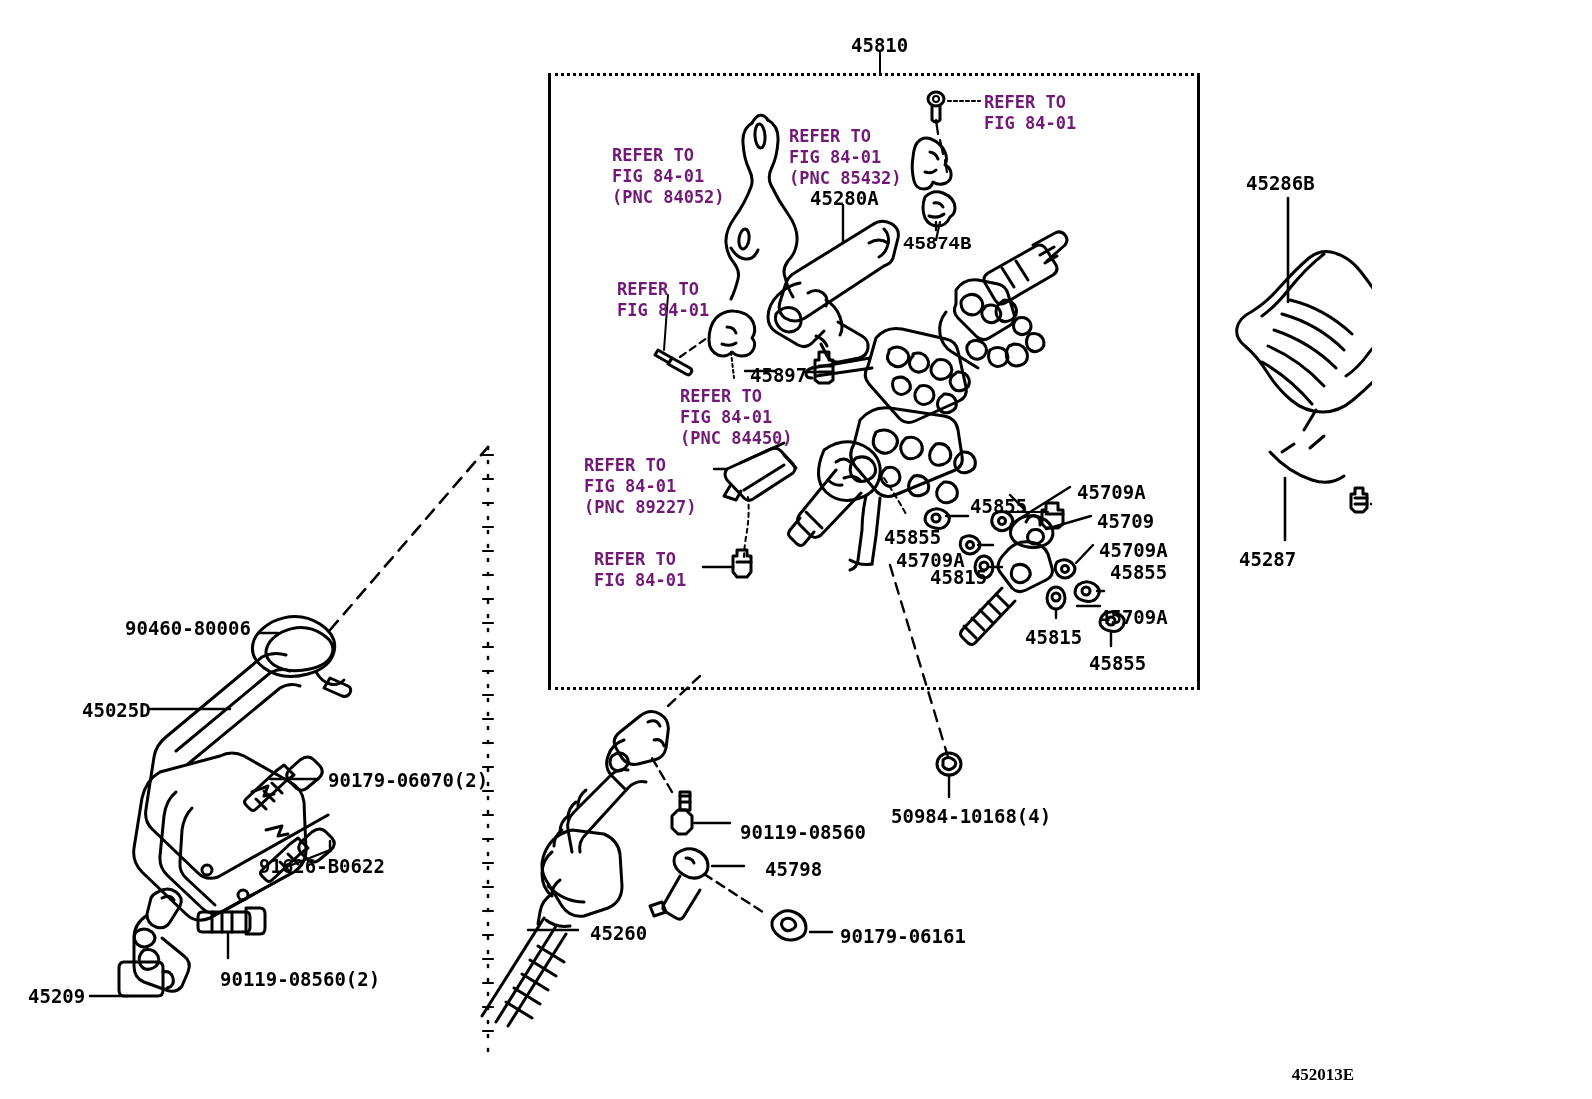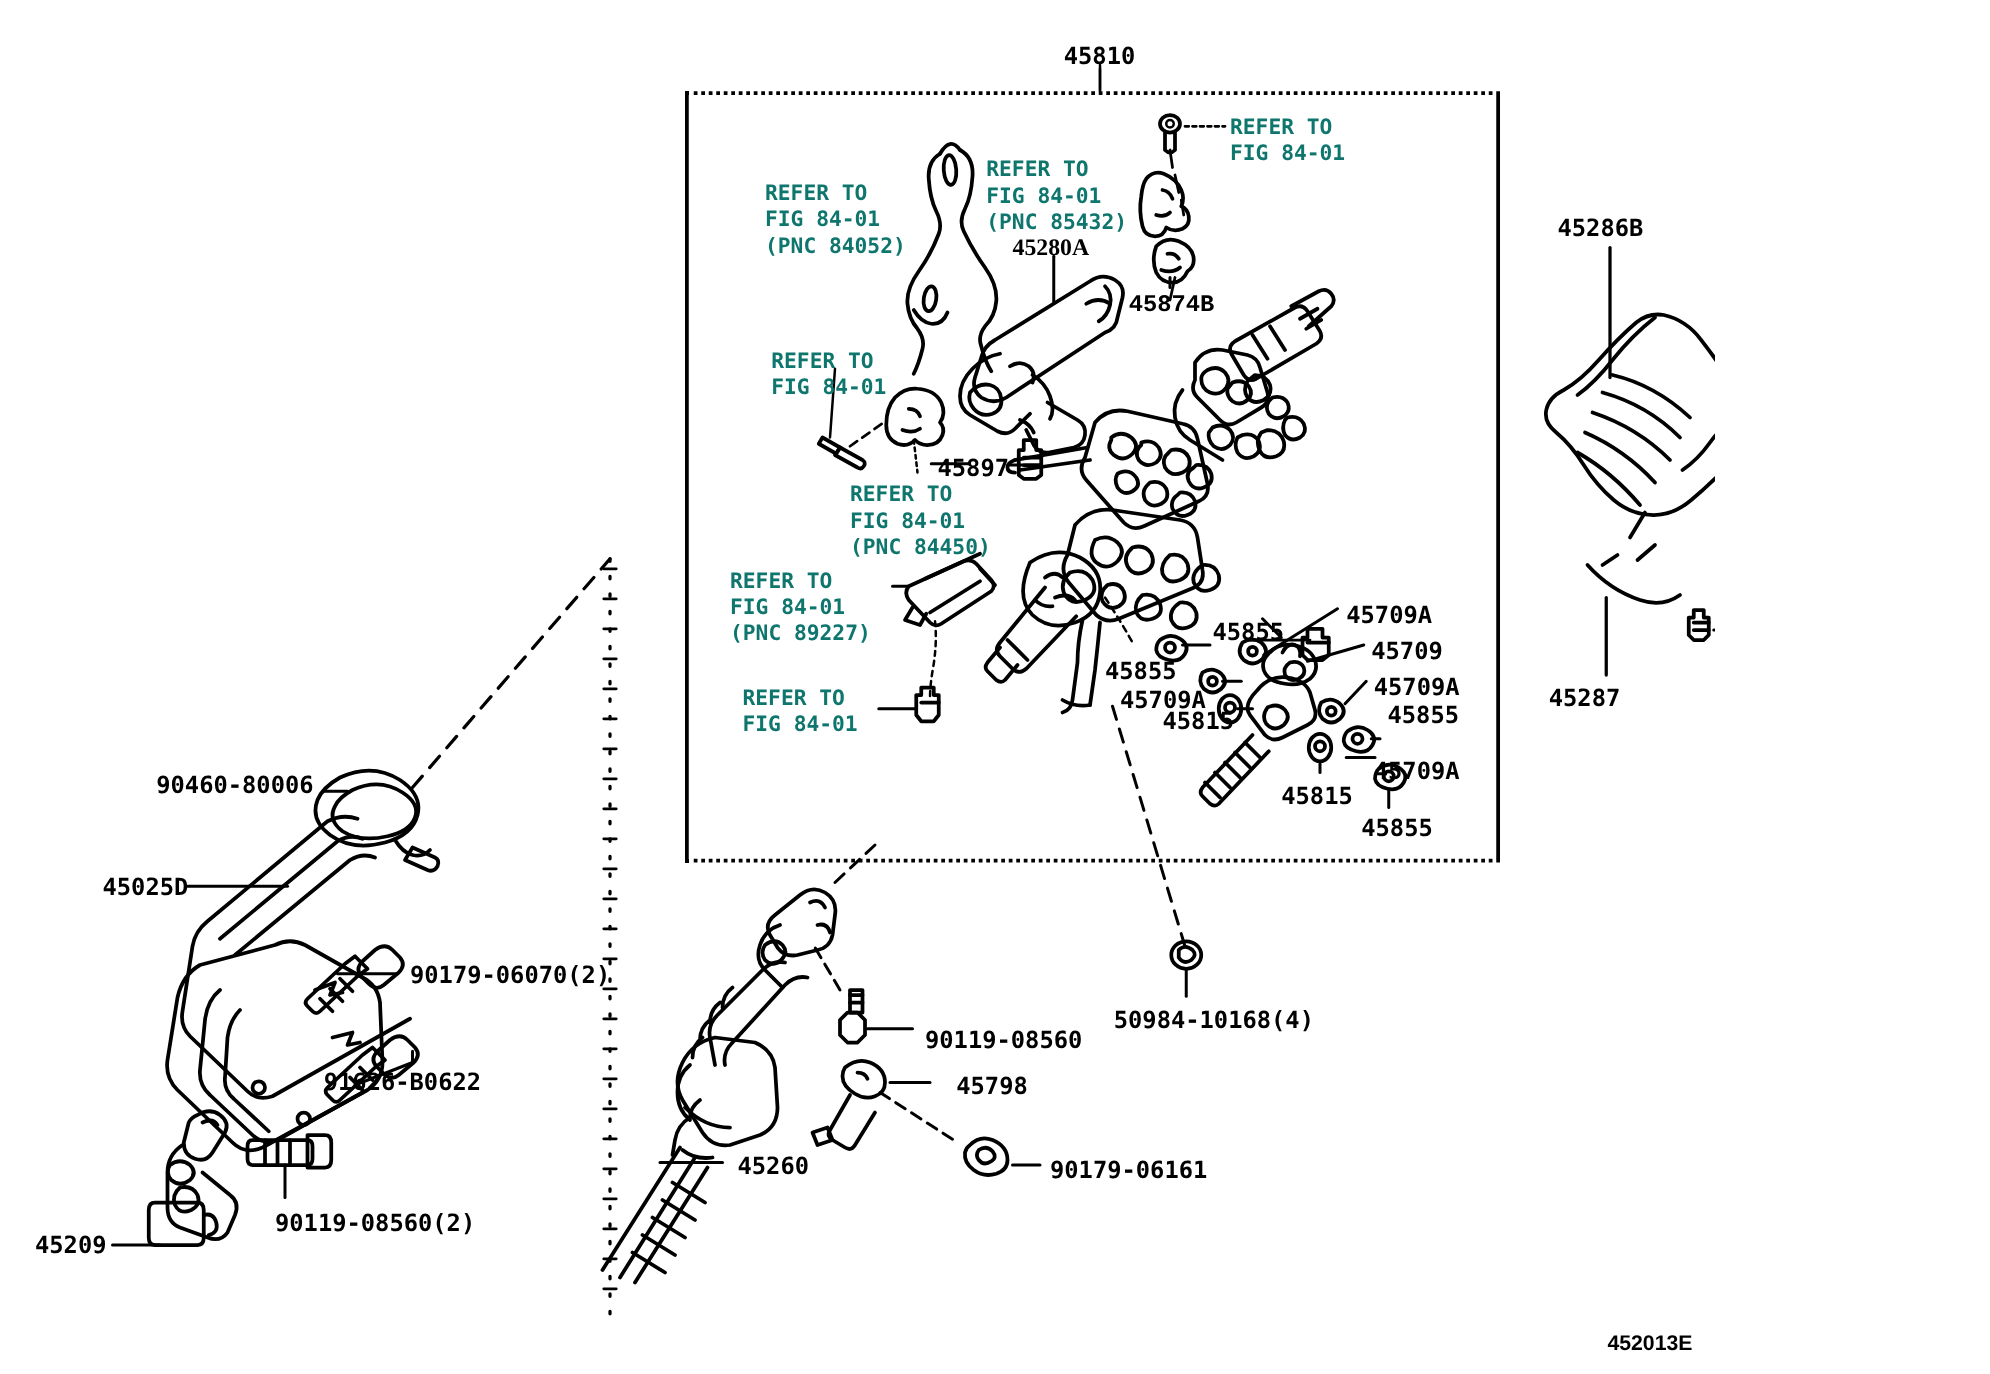--- a/index.html
+++ b/index.html
@@ -1,27 +1,27 @@
 <!DOCTYPE html>
 <html><head>
 <meta charset="utf-8">
 <title>Parts Diagram</title>
 <style>
   html,body{margin:0;padding:0;background:#ffffff;}
   body{font-family:"DejaVu Sans Mono","Liberation Mono",monospace;}
   #stage{position:relative;width:1372px;height:1099px;background:#fff;overflow:hidden;}
   .lbl{position:absolute;color:#000;font-family:"DejaVu Sans Mono","Liberation Mono",monospace;
        font-weight:bold;font-size:19px;line-height:23px;letter-spacing:0px;white-space:pre;}
-  .refer{position:absolute;color:#0f766e;font-family:"DejaVu Sans Mono","Liberation Mono",monospace;
+  .refer{position:absolute;color:#701a75;font-family:"DejaVu Sans Mono","Liberation Mono",monospace;
          font-weight:bold;font-size:17px;line-height:21px;white-space:pre;}
   .mainbox{position:absolute;left:548px;top:73px;width:652px;height:617px;
            border-left:3px solid #000;border-right:3px solid #000;
            border-top:3px dotted #000;border-bottom:3px dotted #000;box-sizing:border-box;}
   svg.ovl{position:absolute;left:0;top:0;width:1592px;height:1099px;pointer-events:none;}
-  .code{position:absolute;right:18px;bottom:14px;font-family:Liberation Sans, sans-serif;
+  .code{position:absolute;right:18px;bottom:14px;font-family:Liberation Serif, serif;
         font-weight:bold;font-size:17px;color:#000;}
 </style>
 </head>
 <body>
 
 <div id="stage">
 
   <div class="mainbox"></div>
 
   <svg class="ovl" viewBox="0 0 1592 1099">
@@ -370,21 +370,21 @@
       <line x1="936" y1="222" x2="936" y2="230" stroke-width="2.4"></line>
 
       <line x1="808" y1="372" x2="818" y2="372" stroke-width="2.4"></line>
 
       <line x1="1000" y1="512" x2="1048" y2="512" stroke-width="2.2" stroke-dasharray="0"></line>
     </g>
   </svg>
 
   <div id="labels">
       <div class="lbl" style="left: 851px; top: 34px;">45810</div>
-      <div class="lbl" style="left: 810px; top: 187px; font-family: Liberation Serif, serif;">45280A</div>
+      <div class="lbl" style="left: 810px; top: 187px;">45280A</div>
       <div class="lbl" style="left: 903px; top: 233px; font-family: Liberation Mono, monospace;">45874B</div>
       <div class="lbl" style="left: 750px; top: 364px;">45897</div>
       <div class="lbl" style="left: 1246px; top: 172px;">45286B</div>
       <div class="lbl" style="left: 1395px; top: 497px;">93568-55014(3)</div>
       <div class="lbl" style="left: 1239px; top: 548px;">45287</div>
       <div class="lbl" style="left: 970px; top: 495px;">45855</div>
       <div class="lbl" style="left: 1077px; top: 481px;">45709A</div>
       <div class="lbl" style="left: 1097px; top: 510px;">45709</div>
       <div class="lbl" style="left: 1099px; top: 539px;">45709A</div>
       <div class="lbl" style="left: 884px; top: 526px;">45855</div>

